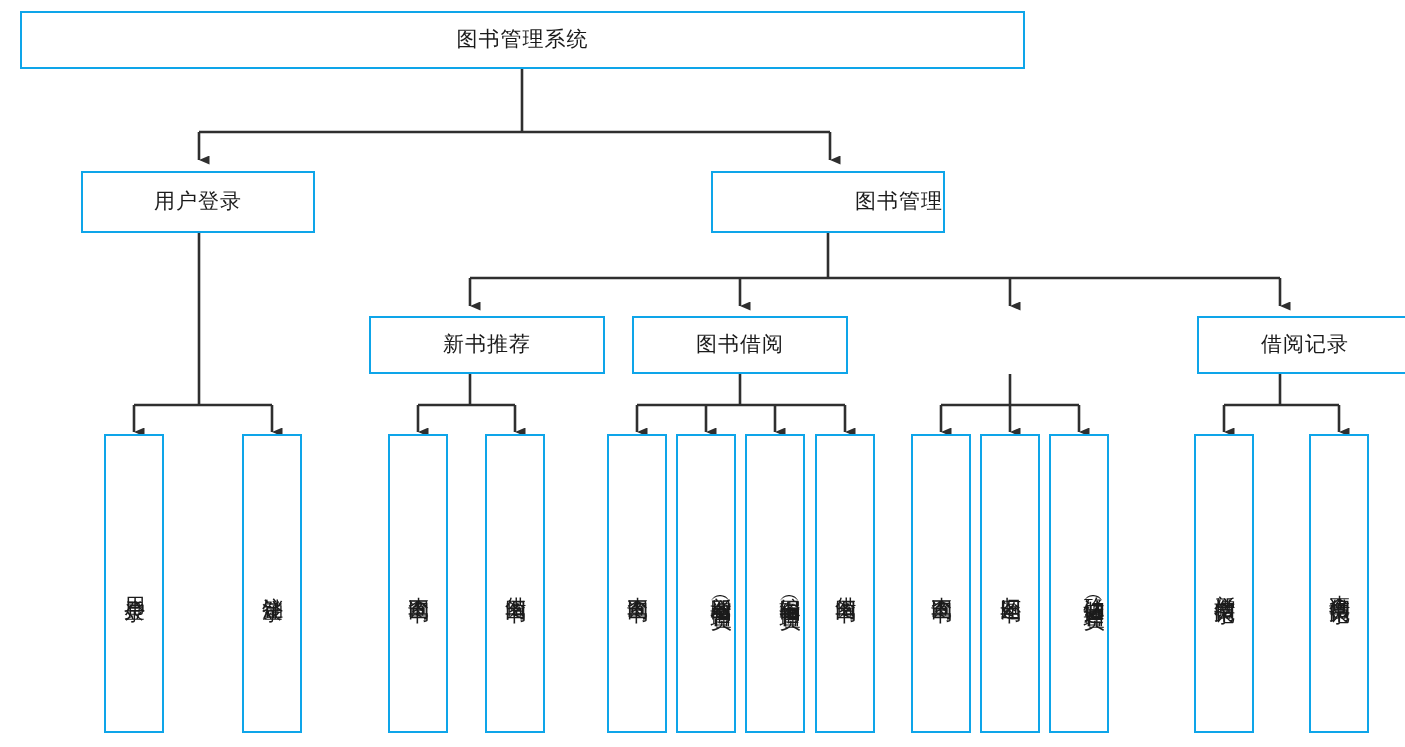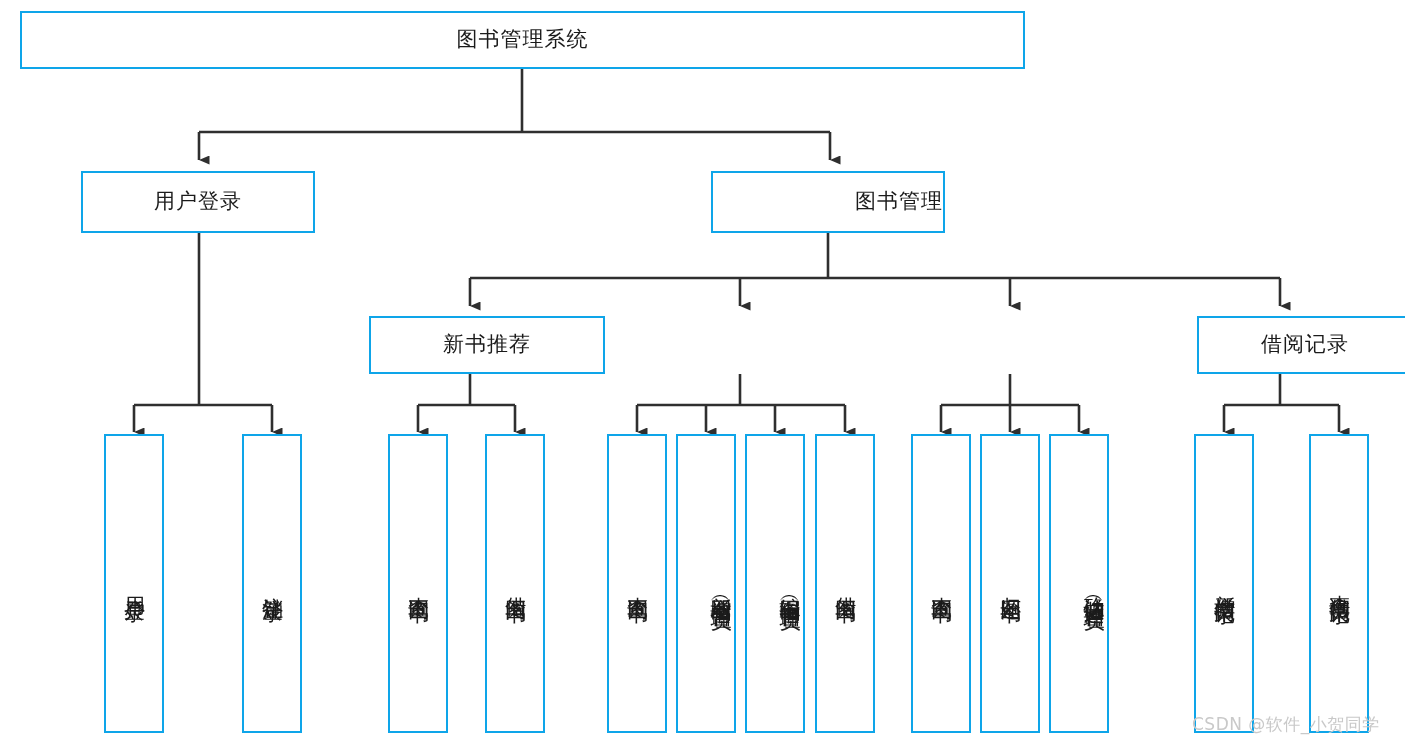--- a/index.html
+++ b/index.html
@@ -126,20 +126,23 @@
   <div class="node h" style="left:81px; top:171px; width:234px; height:62px;">
     <span>用户登录</span>
   </div>
   <div class="node h" style="left:711px; top:171px; width:234px; height:62px;justify-content:flex-end;">
     <span>图书管理</span>
   </div>
 
   <div class="node h" style="left:369px; top:316px; width:236px; height:58px;">
     <span>新书推荐</span>
   </div>
+  <div class="node h" style="left:632px; top:316px; width:216px; height:58px;">
+    <span>图书借阅</span>
+  </div>
   <div class="node h" style="left:1172px; top:316px; width:216px; height:58px;margin-left:25px;">
     <span>借阅记录</span>
   </div>
 
   <div class="node v center" style="left:104px; top:434px; width:60px; height:299px;">
     <span>用户登录</span>
   </div>
   <div class="node v center" style="left:242px; top:434px; width:60px; height:299px;">
     <span>注销登录</span>
   </div>
@@ -174,15 +177,14 @@
     <span>确认归还（管理员）</span>
   </div>
 
   <div class="node v center" style="left:1194px; top:434px; width:60px; height:299px;">
     <span>新增借阅记录</span>
   </div>
   <div class="node v center" style="left:1309px; top:434px; width:60px; height:299px;">
     <span>查询借阅记录</span>
   </div>
 
-  <div class="watermark">CSDN @软件_小贺同学</div>
 
 </div>
 
 </body></html>

